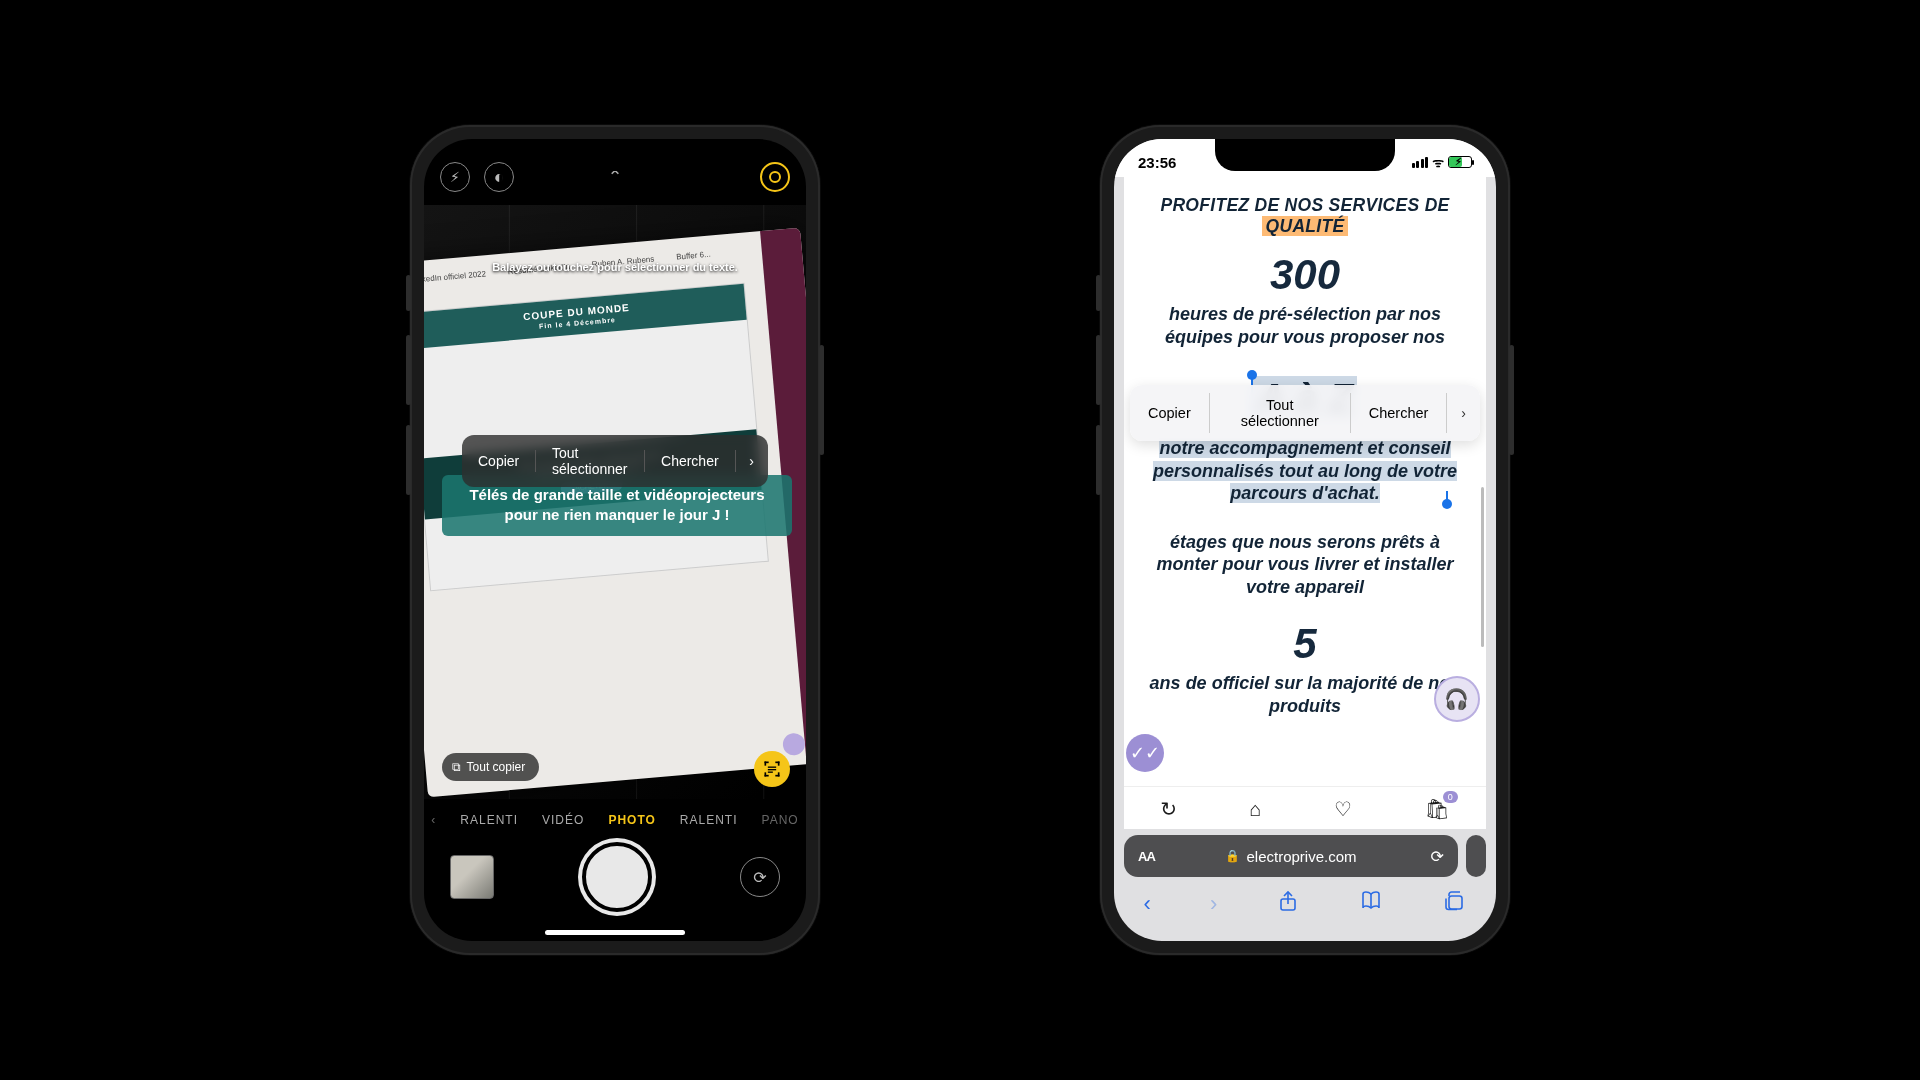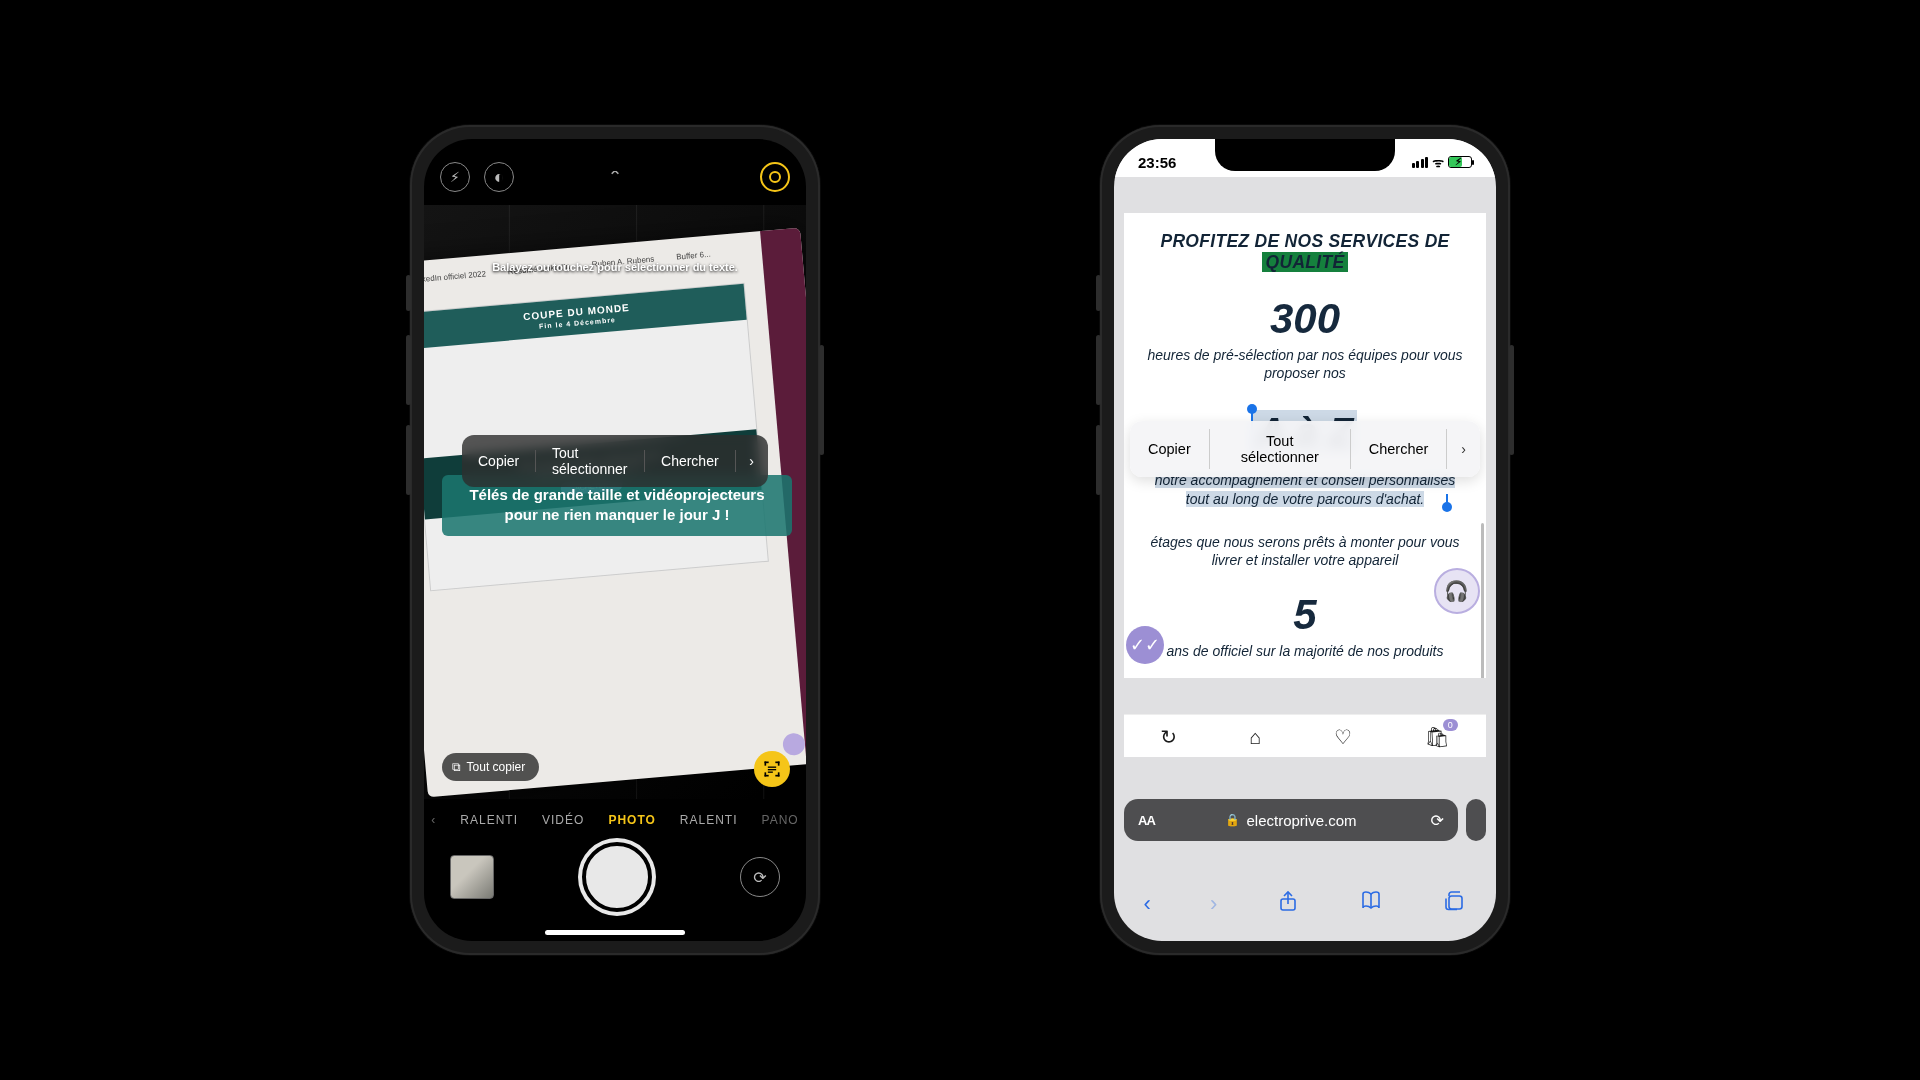--- a/index.html
+++ b/index.html
@@ -333,21 +333,20 @@
     width: 140px; height: 5px;
     background: #fff;
     border-radius: 3px;
   }
 
   
   .safari-screen {
     background: #e0e0e2;
     display: flex;
     flex-direction: column;
-    gap: 36px;
   }
 
   .status-bar {
     height: 38px;
     display: flex;
     justify-content: space-between;
     align-items: center;
     padding: 8px 24px 0;
     font-size: 15px;
     font-weight: 700;
@@ -400,33 +399,33 @@
     color: #122436;
     text-align: center;
   }
   .web-content h1 {
     font-size: 17.5px;
     font-weight: 900;
     letter-spacing: 0.3px;
     font-style: italic;
   }
   .web-content h1 .hl {
-    background: #15803d;
+    background: #fdba74;
     padding: 0 4px;
   }
-  .stat-block { margin-top: 22px; }
+  .stat-block { margin-top: 14px; }
   .stat-num {
     font-size: 42px;
     font-weight: 900;
     font-style: italic;
     color: #16293d;
   }
   .stat-txt {
-    font-size: 14px;
-    font-weight: 400;
+    font-size: 18px;
+    font-weight: 700;
     font-style: italic;
     line-height: 1.25;
     margin-top: 4px;
   }
   .stat-txt.sel {
     background: #cdd9e6;
     display: inline;
     box-decoration-break: clone;
     -webkit-box-decoration-break: clone;
   }

